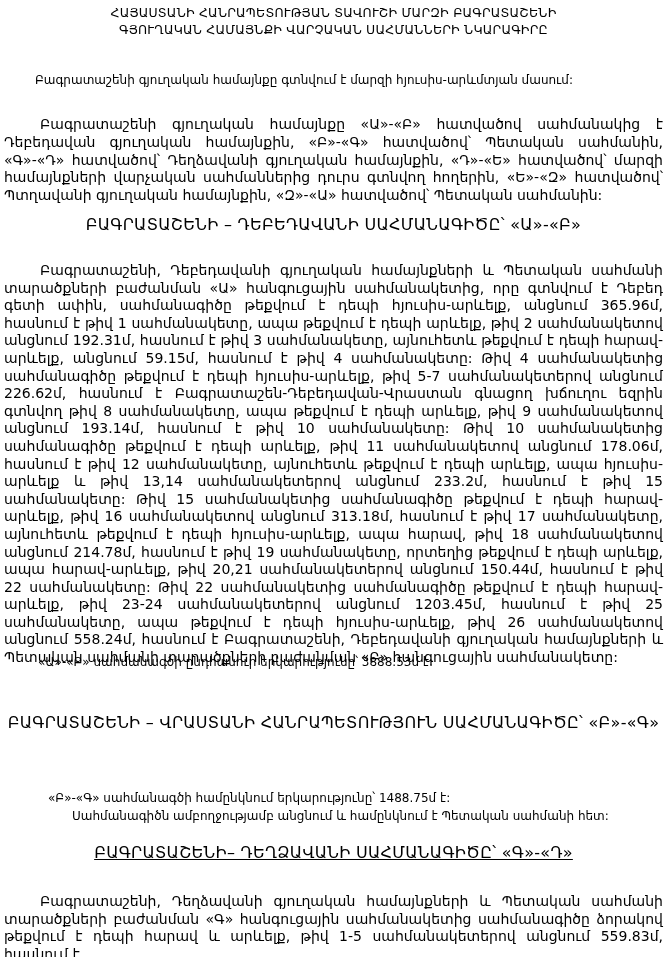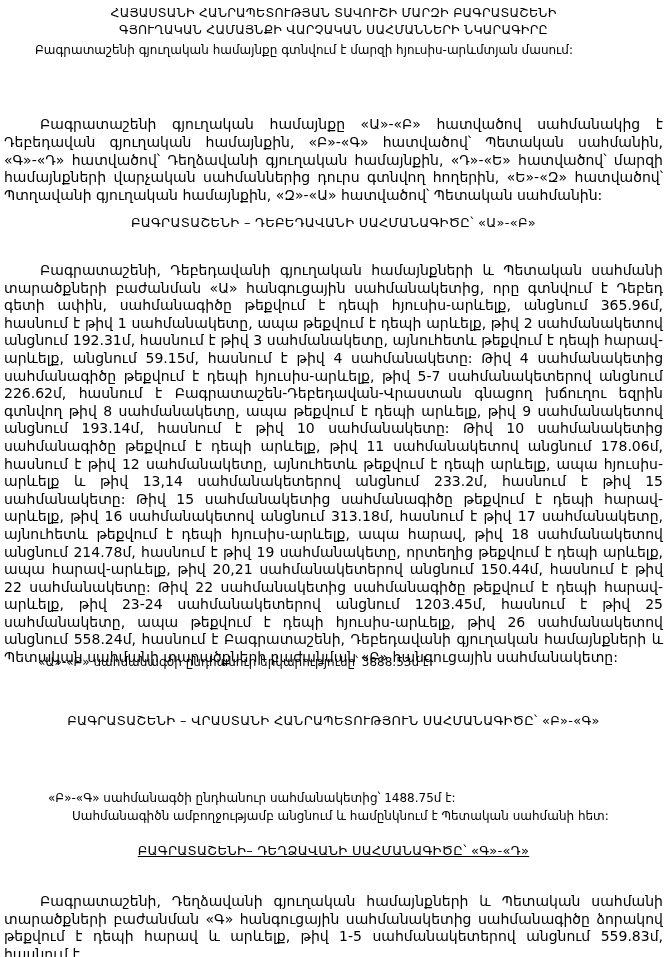--- a/index.html
+++ b/index.html
@@ -2,46 +2,46 @@
 <html><head>
 <meta charset="utf-8">
 <style>
   html, body { margin:0; padding:0; background:#ffffff; }
   body { width:667px; height:957px; overflow:hidden; position:relative;
          font-family:"DejaVu Sans", sans-serif; color:#000; }
   .page { position:absolute; left:0; top:0; width:667px; height:957px; }
   .title { position:absolute; left:0; width:667px; text-align:center;
            font-size:12.5px; letter-spacing:0.2px; line-height:17px; }
   .heading { position:absolute; left:0; width:667px; text-align:center;
-             font-size:13px; letter-spacing:0.3px; }
+             font-size:16px; letter-spacing:0.3px; }
   .line { position:absolute; font-size:12px; white-space:nowrap; }
   .para { position:absolute; left:4px; width:659px; font-size:14px;
           line-height:17.8px; text-align:justify; text-indent:36px; }
   .para.tight { line-height:17.6px; }
 </style>
 </head>
 <body>
 
 <div class="page">
 
   <div class="title" style="top:4px;">
     <div>ՀԱՅԱՍՏԱՆԻ ՀԱՆՐԱՊԵՏՈՒԹՅԱՆ ՏԱՎՈՒՇԻ ՄԱՐԶԻ ԲԱԳՐԱՏԱՇԵՆԻ</div>
     <div>ԳՅՈՒՂԱԿԱՆ ՀԱՄԱՅՆՔԻ ՎԱՐՉԱԿԱՆ ՍԱՀՄԱՆՆԵՐԻ ՆԿԱՐԱԳԻՐԸ</div>
   </div>
 
-  <div class="line" style="left:35px; top:43px;">Բագրատաշենի գյուղական համայնքը գտնվում է մարզի հյուսիս-արևմտյան մասում:</div>
+  <div class="line" style="left:35px; top:73px;">Բագրատաշենի գյուղական համայնքը գտնվում է մարզի հյուսիս-արևմտյան մասում:</div>
 
   <div class="para" style="top:116px;">Բագրատաշենի գյուղական համայնքը «Ա»-«Բ» հատվածով սահմանակից է Դեբեդավան գյուղական համայնքին, «Բ»-«Գ» հատվածով՝ Պետական սահմանին, «Գ»-«Դ» հատվածով՝ Դեղձավանի գյուղական համայնքին, «Դ»-«Ե» հատվածով՝ մարզի համայնքների վարչական սահմաններից դուրս գտնվող հողերին, «Ե»-«Զ» հատվածով՝ Պտղավանի գյուղական համայնքին, «Զ»-«Ա» հատվածով՝ Պետական սահմանին:</div>
 
   <div class="heading" style="top:215px;">ԲԱԳՐԱՏԱՇԵՆԻ – ԴԵԲԵԴԱՎԱՆԻ ՍԱՀՄԱՆԱԳԻԾԸ՝   «Ա»-«Բ»</div>
 
   <div class="para tight" style="top:262px;">Բագրատաշենի, Դեբեդավանի գյուղական համայնքների և Պետական սահմանի տարածքների բաժանման «Ա» հանգուցային սահմանակետից, որը գտնվում է Դեբեդ գետի ափին, սահմանագիծը թեքվում է դեպի հյուսիս-արևելք, անցնում 365.96մ, հասնում է թիվ 1 սահմանակետը, ապա թեքվում է դեպի արևելք, թիվ 2 սահմանակետով անցնում 192.31մ, հասնում է թիվ 3 սահմանակետը, այնուհետև թեքվում է դեպի հարավ-արևելք, անցնում 59.15մ, հասնում է  թիվ 4 սահմանակետը: Թիվ 4 սահմանակետից սահմանագիծը թեքվում է դեպի հյուսիս-արևելք, թիվ 5-7 սահմանակետերով անցնում 226.62մ, հասնում է Բագրատաշեն-Դեբեդավան-Վրաստան գնացող խճուղու եզրին գտնվող  թիվ 8 սահմանակետը, ապա թեքվում է դեպի արևելք, թիվ 9 սահմանակետով անցնում 193.14մ, հասնում է թիվ 10 սահմանակետը: Թիվ 10 սահմանակետից սահմանագիծը թեքվում է դեպի արևելք, թիվ 11 սահմանակետով անցնում 178.06մ, հասնում է թիվ 12 սահմանակետը, այնուհետև թեքվում է դեպի արևելք, ապա հյուսիս-արևելք և թիվ 13,14 սահմանակետերով անցնում 233.2մ, հասնում է թիվ 15 սահմանակետը: Թիվ 15 սահմանակետից սահմանագիծը թեքվում է դեպի հարավ-արևելք, թիվ 16 սահմանակետով անցնում 313.18մ, հասնում է թիվ 17 սահմանակետը, այնուհետև թեքվում է դեպի հյուսիս-արևելք, ապա հարավ, թիվ 18 սահմանակետով անցնում 214.78մ, հասնում է թիվ 19 սահմանակետը, որտեղից թեքվում է դեպի արևելք, ապա հարավ-արևելք, թիվ 20,21 սահմանակետերով անցնում 150.44մ, հասնում է թիվ 22 սահմանակետը: Թիվ 22 սահմանակետից սահմանագիծը թեքվում է դեպի հարավ-արևելք, թիվ 23-24 սահմանակետերով անցնում 1203.45մ, հասնում է թիվ 25 սահմանակետը, ապա թեքվում է դեպի հյուսիս-արևելք, թիվ 26 սահմանակետով անցնում 558.24մ, հասնում է Բագրատաշենի, Դեբեդավանի գյուղական համայնքների և Պետական սահմանի տարածքների բաժանման «Բ» հանգուցային սահմանակետը:</div>
   <div class="line" style="left:38px; top:655px;">«Ա»-«Բ» սահմանագծի ընդհանուր երկարությունը՝   3888.53մ է:</div>
 
   <div class="heading" style="top:713px;">ԲԱԳՐԱՏԱՇԵՆԻ – ՎՐԱՍՏԱՆԻ ՀԱՆՐԱՊԵՏՈՒԹՅՈՒՆ  ՍԱՀՄԱՆԱԳԻԾԸ՝   «Բ»-«Գ»</div>
   <div class="line" style="left:48px; top:809px;margin-left:24px;">Սահմանագիծն ամբողջությամբ անցնում և համընկնում է Պետական սահմանի հետ:</div>
-  <div class="line" style="left:48px; top:791px;">«Բ»-«Գ» սահմանագծի ընդհանուր սահմանակետից՝   1488.75մ է:</div>
+  <div class="line" style="left:48px; top:791px;">«Բ»-«Գ» սահմանագծի համընկնում երկարությունը՝   1488.75մ է:</div>
 
   <div class="heading" style="top:843px;text-decoration:underline;">ԲԱԳՐԱՏԱՇԵՆԻ– ԴԵՂՁԱՎԱՆԻ ՍԱՀՄԱՆԱԳԻԾԸ՝   «Գ»-«Դ»</div>
 
   <div class="para tight" style="top:893px;">Բագրատաշենի, Դեղձավանի գյուղական համայնքների և Պետական սահմանի տարածքների բաժանման «Գ» հանգուցային սահմանակետից սահմանագիծը ձորակով թեքվում է դեպի հարավ և արևելք, թիվ 1-5 սահմանակետերով անցնում 559.83մ, հասնում է</div>
 
 </div>
 
 </body></html>

